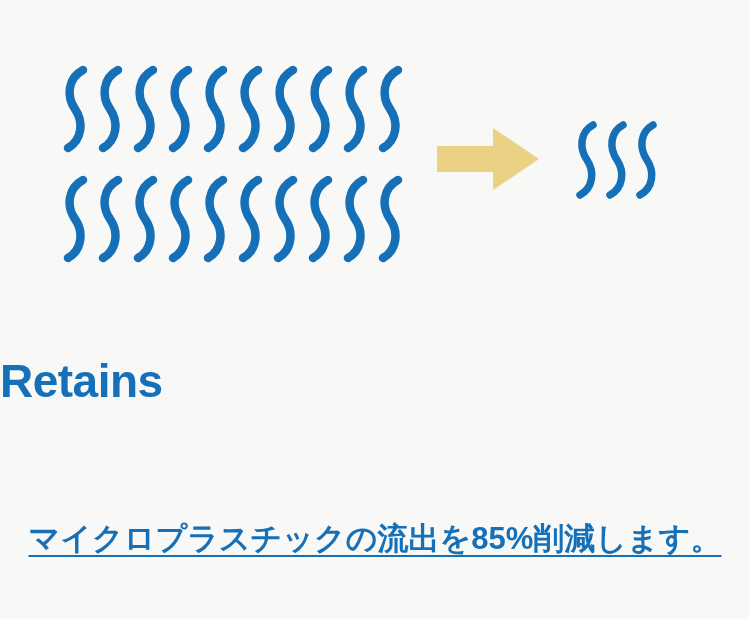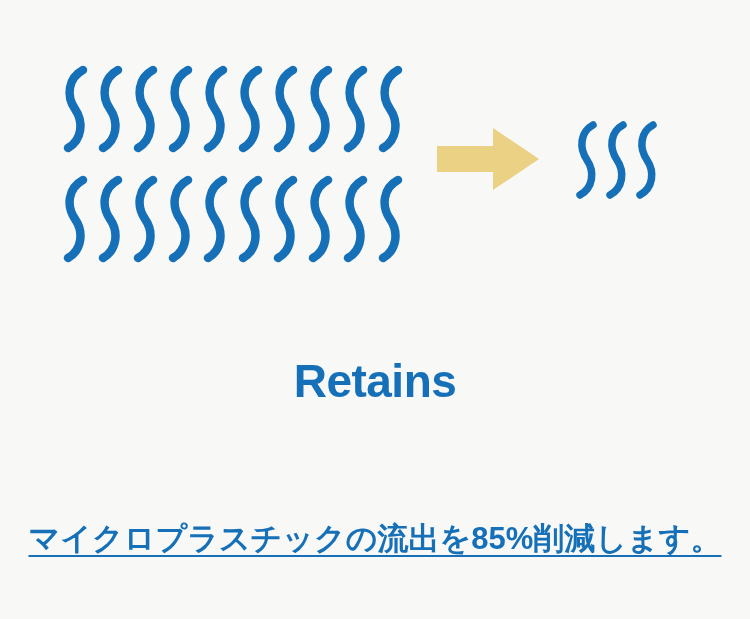--- a/index.html
+++ b/index.html
@@ -84,21 +84,21 @@
     height: 84px;
     flex: 0 0 auto;
   }
 
   
   .headline {
     position: absolute;
     left: 0;
     top: 352px;
     width: 750px;
-    text-align: center;
+    text-align: left;
     color: #1570b8;
     font-size: 46px;
     font-weight: bold;
     line-height: 58px;
     letter-spacing: -0.5px;
   }
   .headline .hl-line {
     display: block;
   }
 

